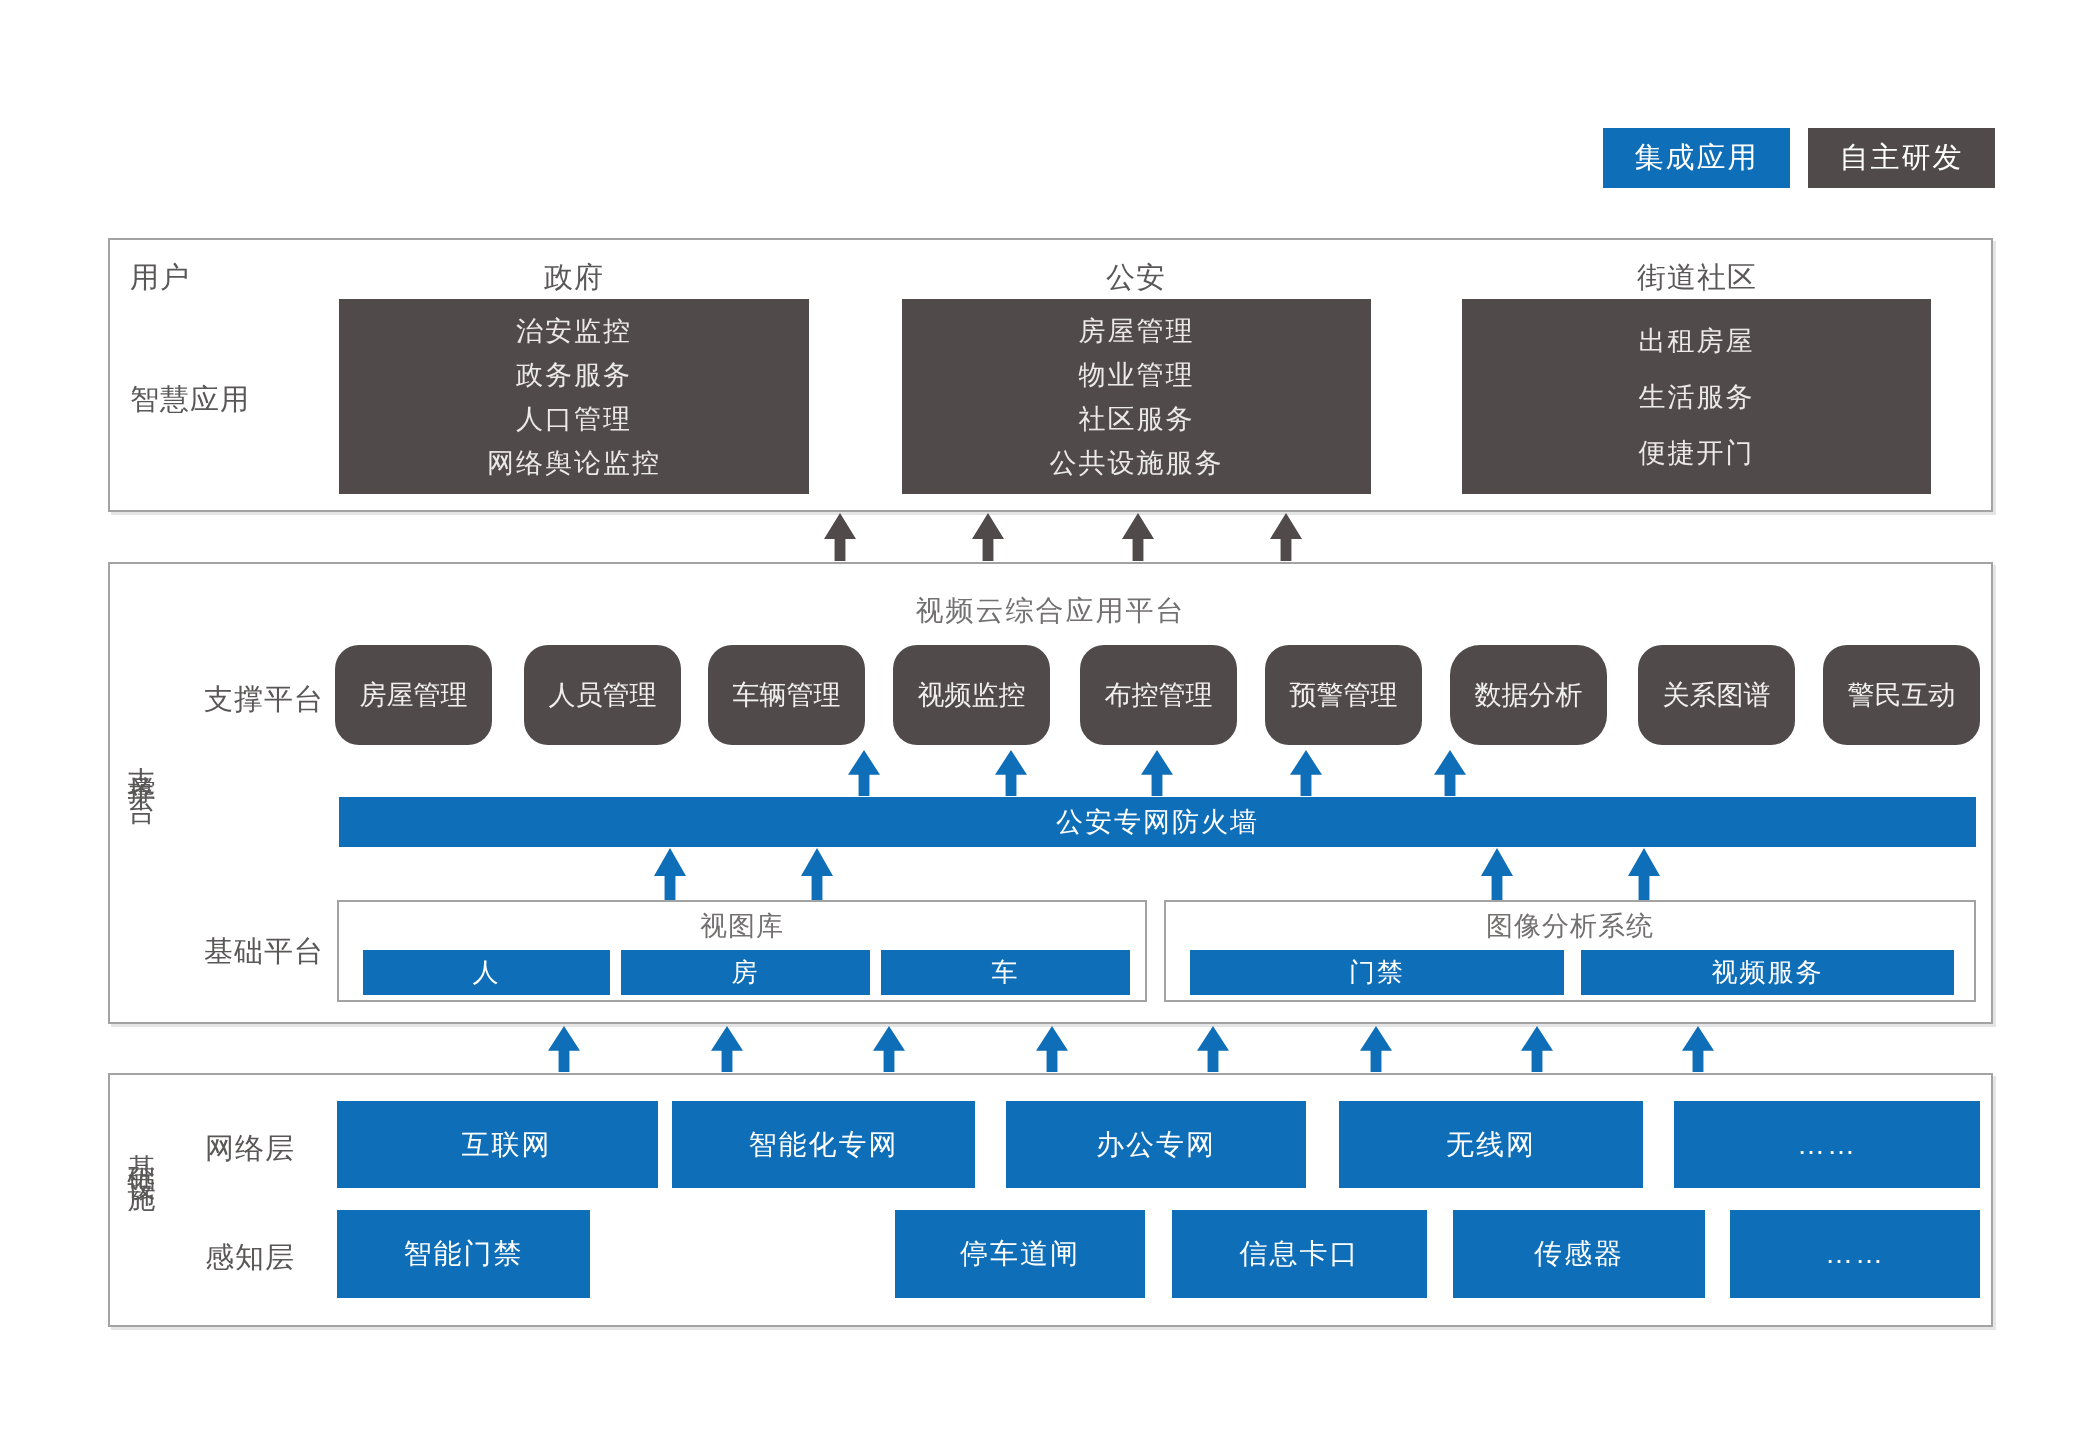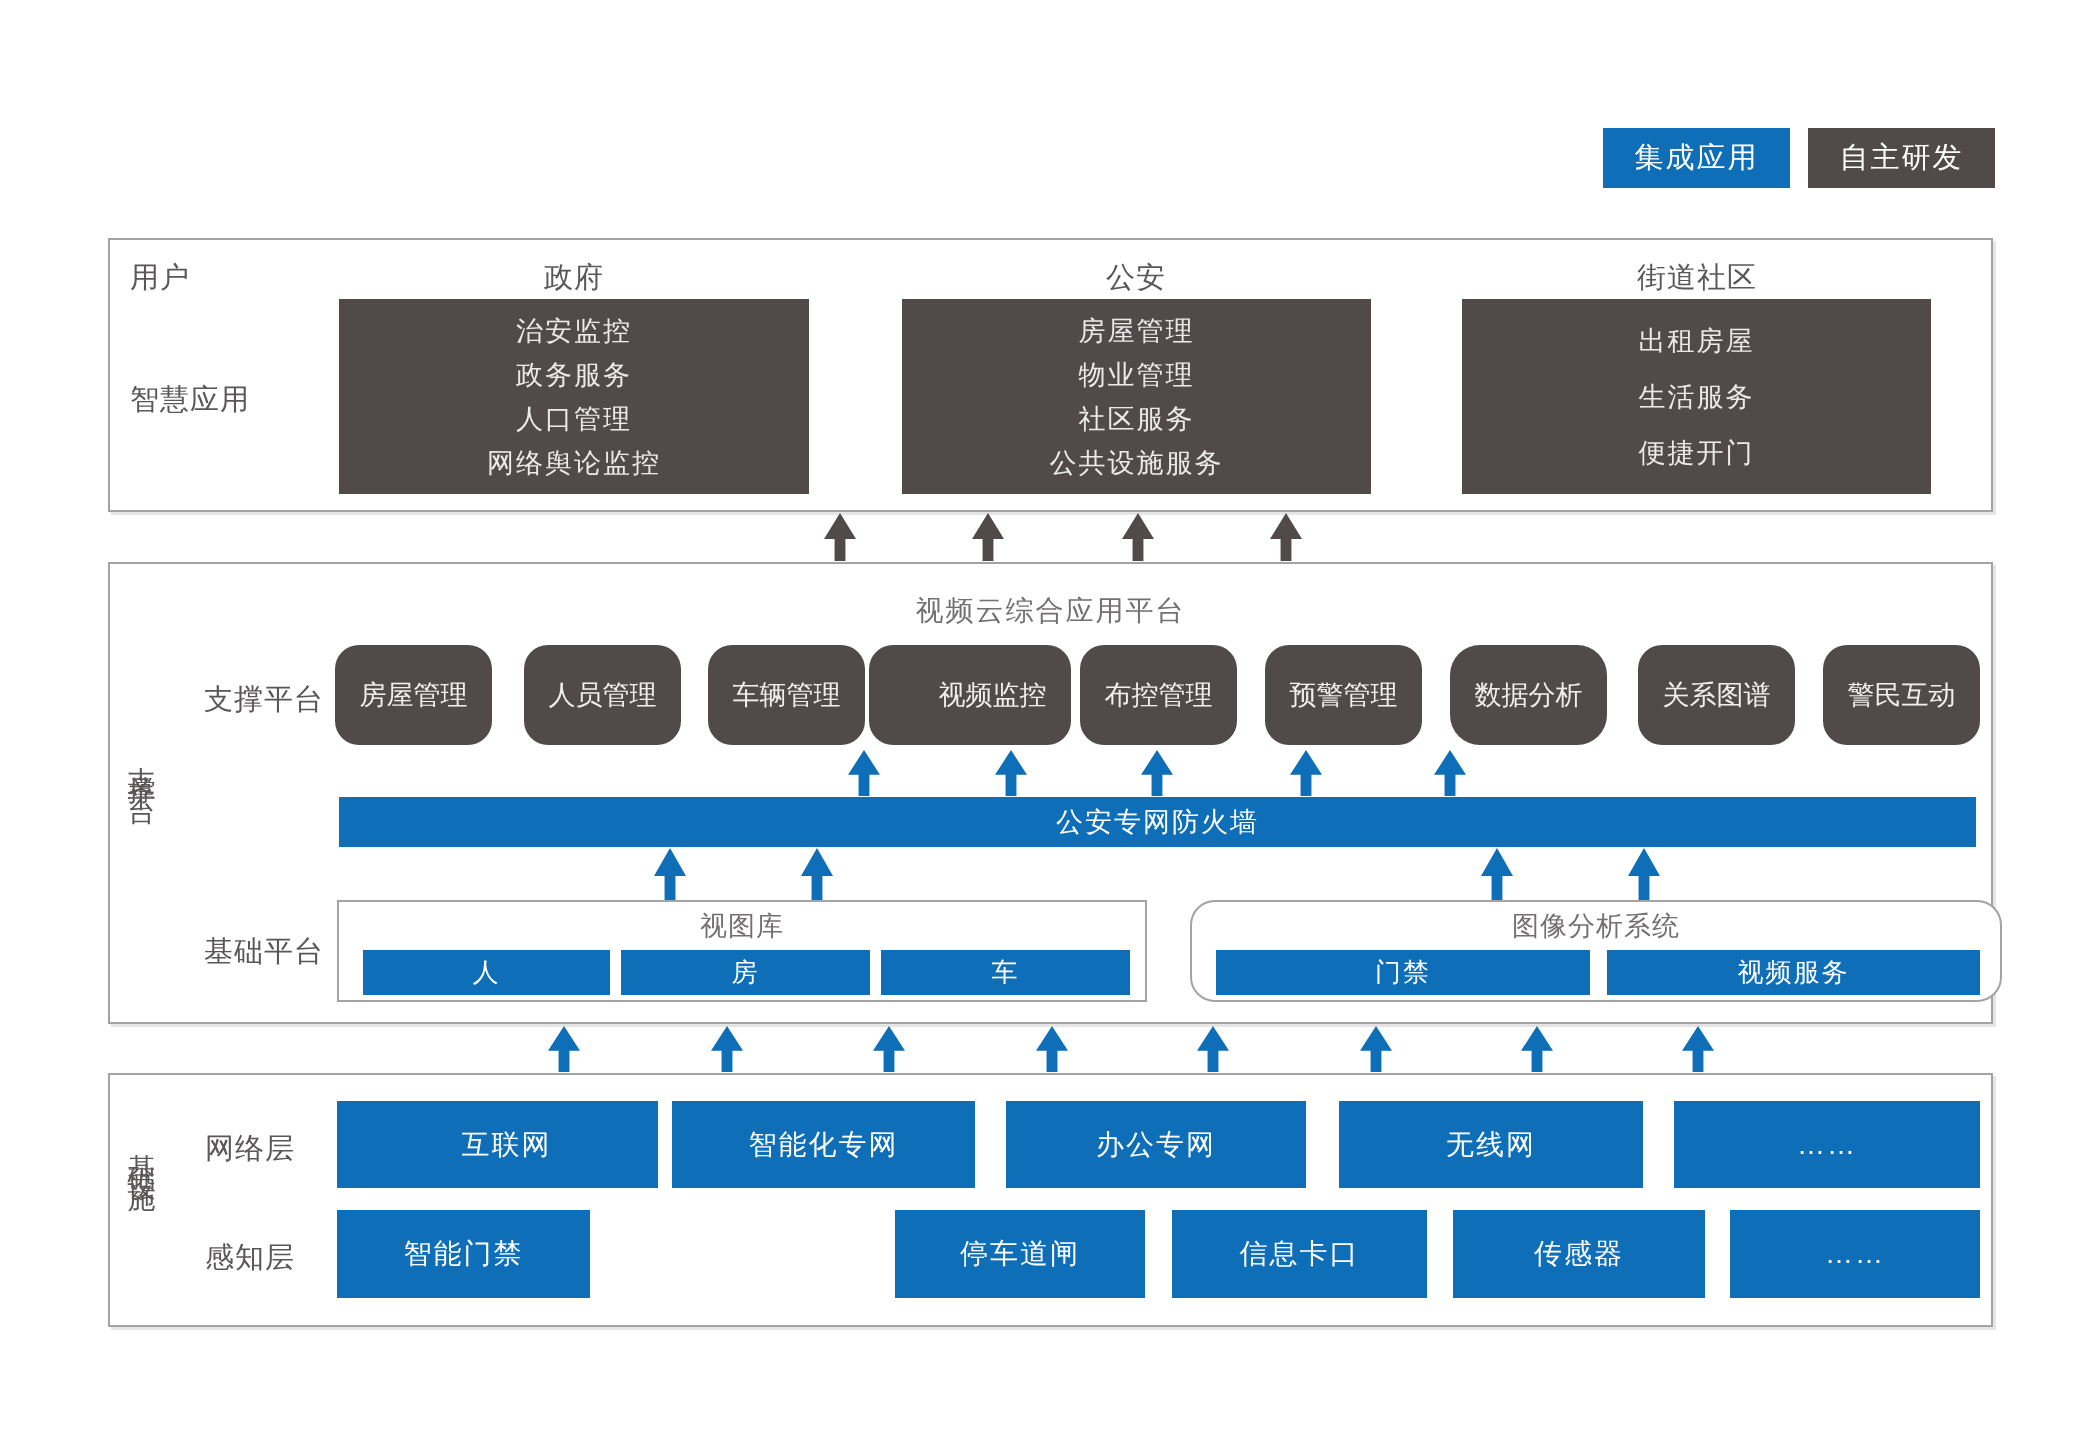--- a/index.html
+++ b/index.html
@@ -97,21 +97,21 @@
   <div class="arr arr-dark" style="left:1286px;top:513px;height:48px;"></div>
 
   <div class="section" id="sec-mid">
     <div class="side-label" style="top:180px;">支撑平台</div>
     <div class="sec-title" style="top:28px;">视频云综合应用平台</div>
     <div class="lbl" style="left:94px;top:116px;">支撑平台</div>
 
     <div class="sup-box" style="left:225px;">房屋管理</div>
     <div class="sup-box" style="left:414px;">人员管理</div>
     <div class="sup-box" style="left:598px;">车辆管理</div>
-    <div class="sup-box" style="left:759px;padding-left:45px;">视频监控</div>
+    <div class="sup-box" style="left:783px;">视频监控</div>
     <div class="sup-box" style="left:970px;">布控管理</div>
     <div class="sup-box" style="left:1155px;">预警管理</div>
     <div class="sup-box" style="left:1340px;border-radius:30px;">数据分析</div>
     <div class="sup-box" style="left:1713px;">警民互动</div>
     <div class="sup-box" style="left:1528px;">关系图谱</div>
 
     <div class="arr arr-blue" style="left:754px;top:186px;height:46px;"></div>
     <div class="arr arr-blue" style="left:901px;top:186px;height:46px;"></div>
     <div class="arr arr-blue" style="left:1047px;top:186px;height:46px;"></div>
     <div class="arr arr-blue" style="left:1196px;top:186px;height:46px;"></div>
@@ -126,21 +126,21 @@
 
     <div class="lbl" style="left:94px;top:368px;">基础平台</div>
 
     <div class="base-group" style="left:227px;width:810px;">
       <div class="base-title">视图库</div>
       <div class="base-bar" style="left:24px;width:247px;">人</div>
       <div class="base-bar" style="left:282px;width:249px;">房</div>
       <div class="base-bar" style="left:542px;width:249px;">车</div>
     </div>
 
-    <div class="base-group" style="left:1080px;width:812px;border-radius:25px;">
+    <div class="base-group" style="left:1054px;width:812px;">
       <div class="base-title">图像分析系统</div>
       <div class="base-bar" style="left:24px;width:374px;">门禁</div>
       <div class="base-bar" style="left:415px;width:373px;">视频服务</div>
     </div>
   </div>
 
   <div class="arr arr-blue" style="left:564px;top:1026px;height:46px;"></div>
   <div class="arr arr-blue" style="left:727px;top:1026px;height:46px;"></div>
   <div class="arr arr-blue" style="left:889px;top:1026px;height:46px;"></div>
   <div class="arr arr-blue" style="left:1052px;top:1026px;height:46px;"></div>

